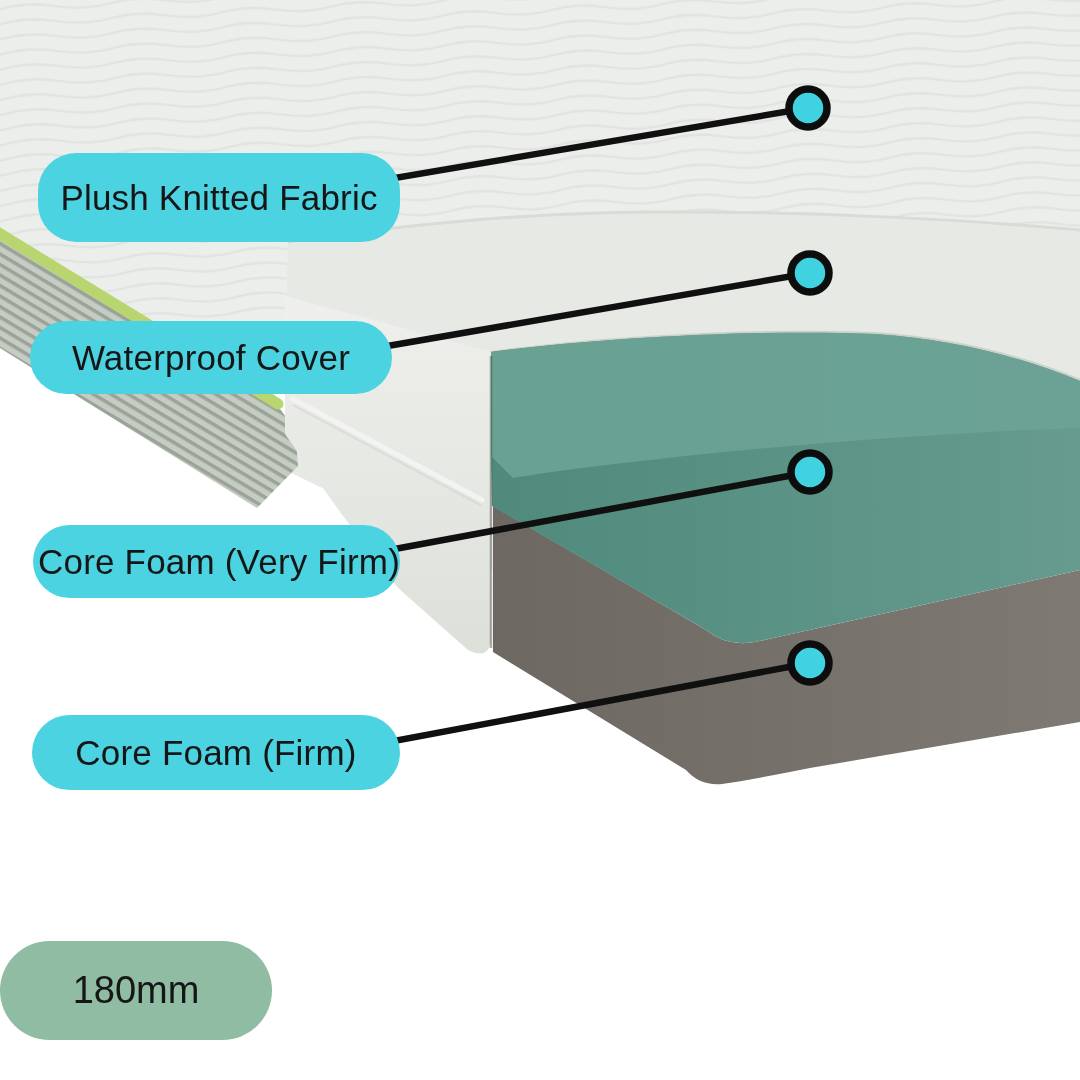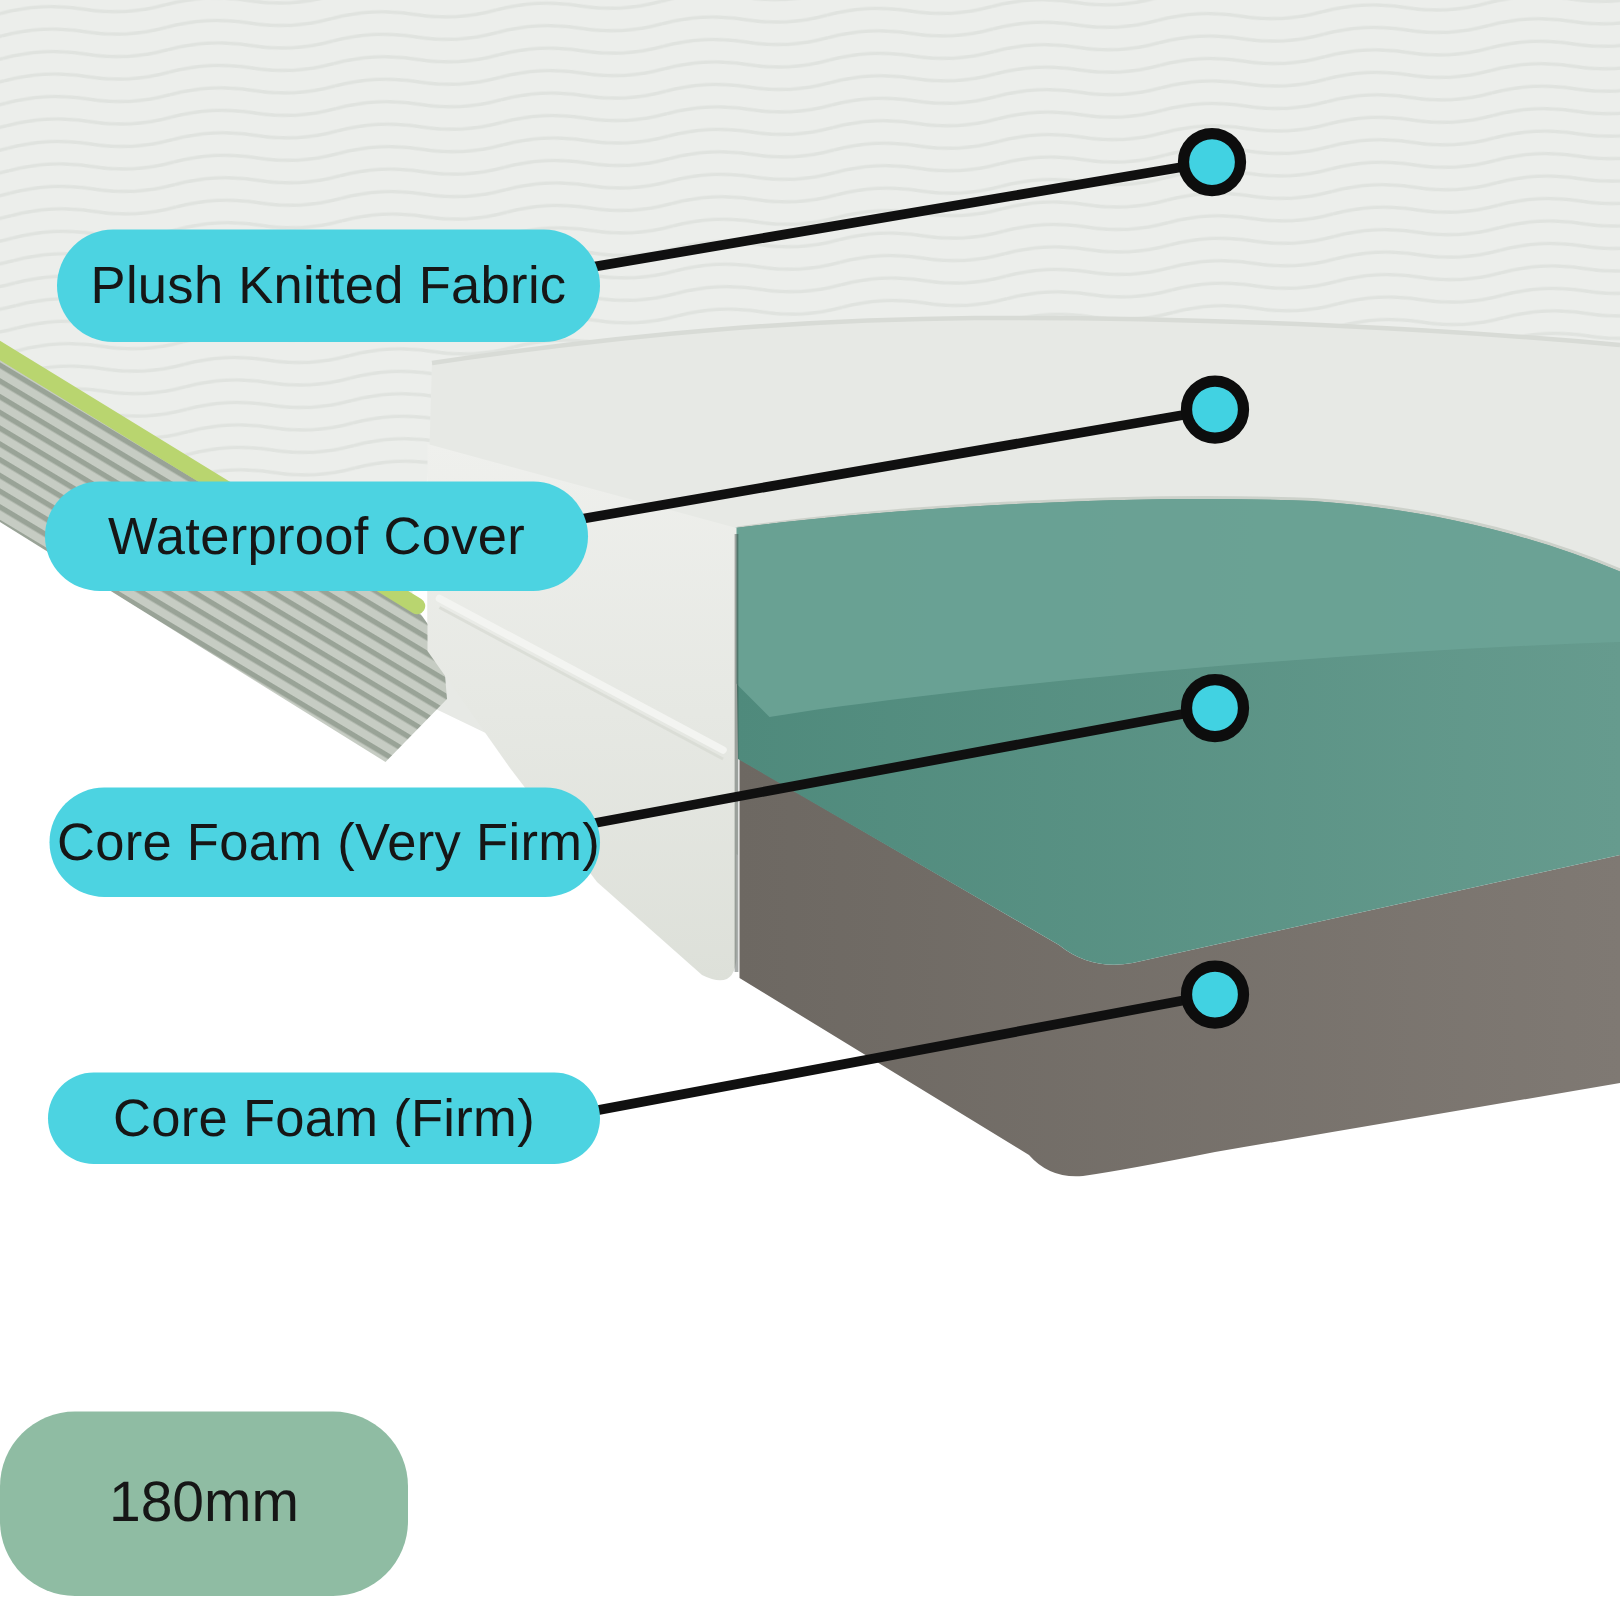--- a/index.html
+++ b/index.html
@@ -36,33 +36,33 @@
     display:flex; align-items:center; justify-content:center;
     background:var(--pill);
     border-radius:38px;
     color:var(--ink);
     font-size:35px;
     font-weight:500;
     letter-spacing:.2px;
     z-index:4;
     white-space:nowrap;
   }
-  .pill-1{ left:38px;  top:153px; width:362px; height:75px; }
+  .pill-1{ left:38px;  top:153px; width:362px; height:89px; }
   .pill-2{ left:30px;  top:321px; width:362px; height:73px; }
   .pill-3{ left:33px;  top:525px; width:367px; height:73px;justify-content:flex-end; }
-  .pill-4{ left:32px;  top:715px; width:368px; height:61px; }
+  .pill-4{ left:32px;  top:715px; width:368px; height:75px; }
   .badge{
     position:absolute;
     display:flex; align-items:center; justify-content:center;
     border-radius:50px;
     color:var(--ink);
     font-size:38px;
     font-weight:500;
     white-space:nowrap;
-    top:941px; height:123px;
+    top:941px; height:99px;
   }
   .badge-thickness{
     left:0px; width:272px;
     background:var(--thickness_badge);
     z-index:3;
   }
   .badge-value{
     left:224px; width:288px;
     background:var(--value_badge);
     z-index:2;

